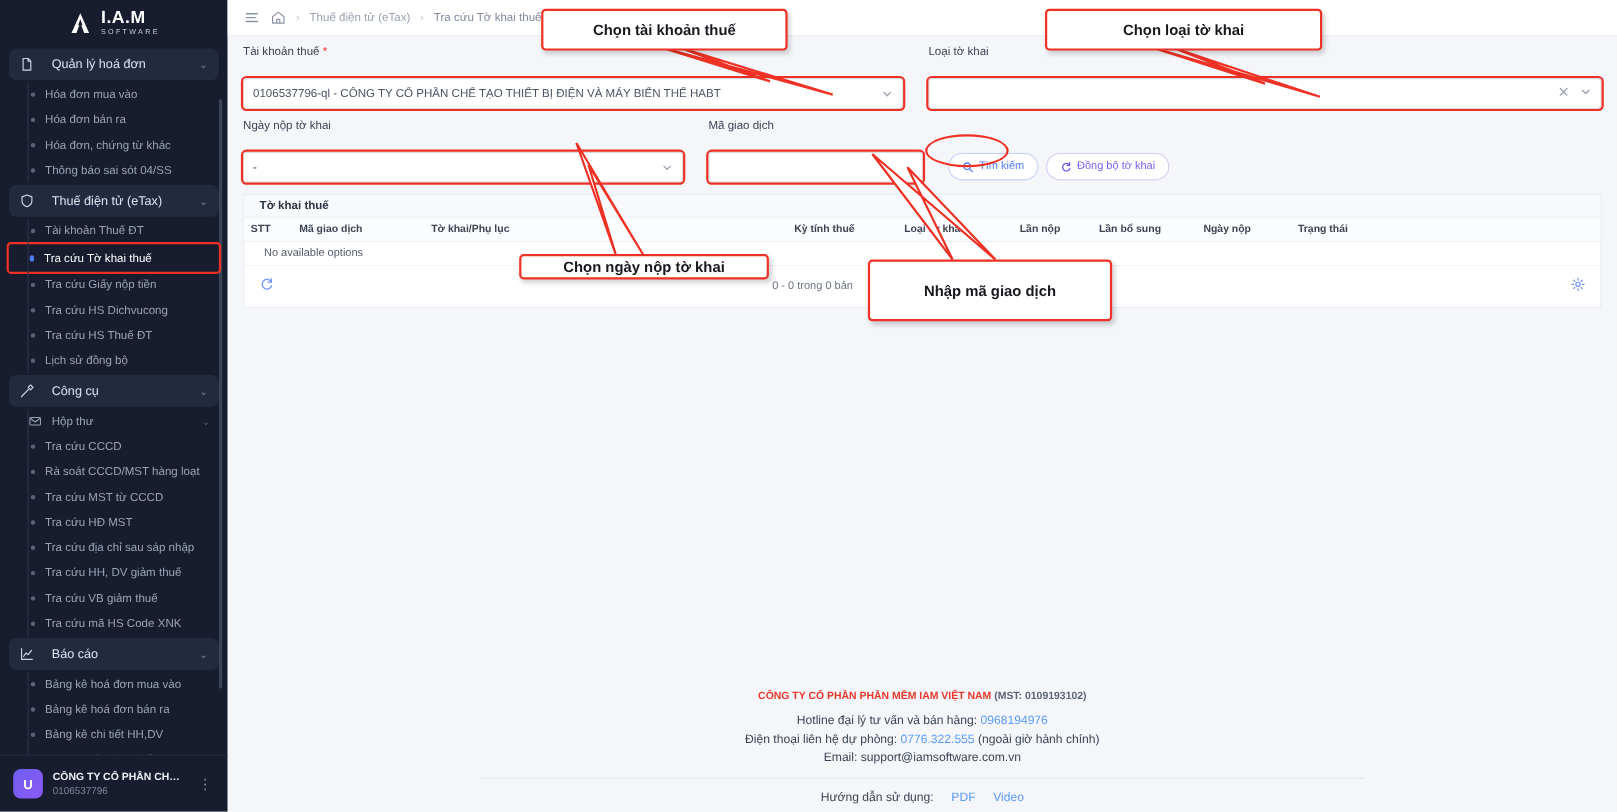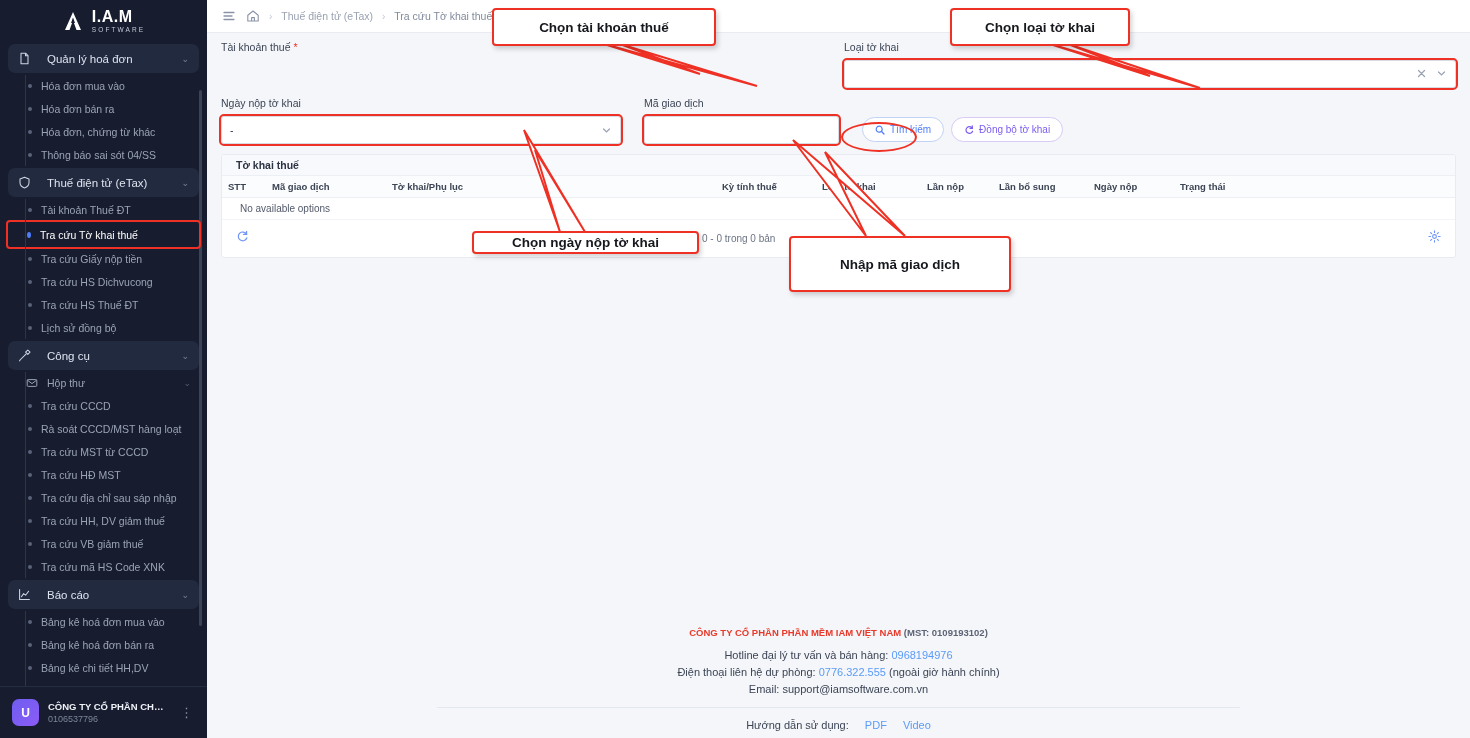--- a/index.html
+++ b/index.html
@@ -73,21 +73,21 @@
     display:flex;align-items:center;gap:9px;padding:0 14px;
   }
   .tb-icon{width:15px;height:15px;display:flex;align-items:center;justify-content:center;cursor:pointer;color:#8a93a6;}
   .crumb-sep{color:#c2c8d4;font-size:10px;}
   .crumb{font-size:10.5px;color:#9aa2b2;cursor:pointer;}
   .crumb.cur{color:#818a9c;}
 
   #formarea{padding:8px 14px 0 14px;}
   .row{display:flex;gap:0;}
   .field{position:relative;}
-  .flabel{font-size:10.5px;color:#3c4454;margin-bottom:7px;display:block;}
+  .flabel{font-size:10.5px;color:#3c4454;margin-bottom:18px;display:block;}
   .req{color:#ee3124;}
   .ctl{
     height:28px;background:#fff;border:1px solid #d7dbe3;border-radius:3px;
     display:flex;align-items:center;padding:0 8px;font-size:10.5px;color:#2c3342;
     position:relative;
   }
   .ctl .val{flex:1 1 auto;white-space:nowrap;overflow:hidden;text-overflow:ellipsis;}
   .ctl .dim{color:#4a5263;}
   .ctl .adorn{display:flex;align-items:center;gap:9px;color:#9aa2b2;flex:0 0 auto;}
   .outlined{outline:2px solid #ee3124;outline-offset:0;}
@@ -337,20 +337,28 @@
   </div>
 
   <div id="formarea">
 
     <div class="row" style="gap:14px;">
       <div class="field" style="width:600px;">
         <label class="flabel">
           <span>Tài khoản thuế</span>
           <span class="req">*</span>
         </label>
+        <div class="ctl outlined">
+          <span class="val dim">0106537796-ql - CÔNG TY CỔ PHẦN CHẾ TẠO THIẾT BỊ ĐIỆN VÀ MÁY BIẾN THẾ HABT</span>
+          <span class="adorn">
+            <svg width="11" height="11" viewBox="0 0 11 11" fill="none" stroke="#9aa2b2" stroke-width="1.2" stroke-linecap="round">
+                <path d="M2.5 4 L5.5 7 L8.5 4"></path>
+              </svg>
+          </span>
+        </div>
       </div>
       <div class="field" style="width:612px;margin-left:9px;">
         <label class="flabel">Loại tờ khai</label>
         <div class="ctl outlined">
           <span class="val"></span>
           <span class="adorn">
             <span>
               <svg width="11" height="11" viewBox="0 0 11 11" fill="none" stroke="#9aa2b2" stroke-width="1.2" stroke-linecap="round">
                   <path d="M2.5 2.5 L8.5 8.5 M8.5 2.5 L2.5 8.5"></path>
                 </svg>
@@ -483,21 +491,21 @@
   <polygon points="1050,44 1200,88 1068,44 1150,76" fill="#ffffff" stroke="#ee3124" stroke-width="2"></polygon>
 
   <polygon points="560,232 524,130 585,232 535,150" fill="#ffffff" stroke="#ee3124" stroke-width="2"></polygon>
 
   <polygon points="866,236 793,140 905,236 825,152" fill="#ffffff" stroke="#ee3124" stroke-width="2"></polygon>
 </svg>
 
 <div class="callout" style="left:492px;top:8px;width:224px;height:38px;">
   <span>Chọn tài khoản thuế</span>
 </div>
-<div class="callout" style="left:950px;top:8px;width:180px;height:38px;">
+<div class="callout" style="left:950px;top:8px;width:252px;height:38px;">
   <span>Chọn loại tờ khai</span>
 </div>
 <div class="callout" style="left:472px;top:231px;width:227px;height:23px;">
   <span>Chọn ngày nộp tờ khai</span>
 </div>
 <div class="callout" style="left:789px;top:236px;width:222px;height:56px;">
   <span>Nhập mã giao dịch</span>
 </div>
 
 <div class="ellipse" style="left:841px;top:122px;width:76px;height:30px;"></div>

